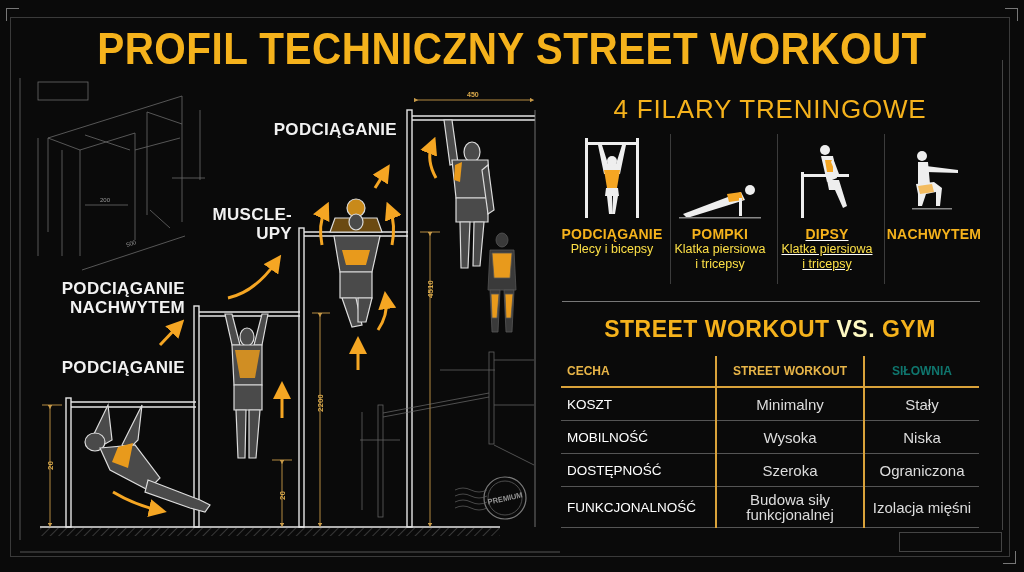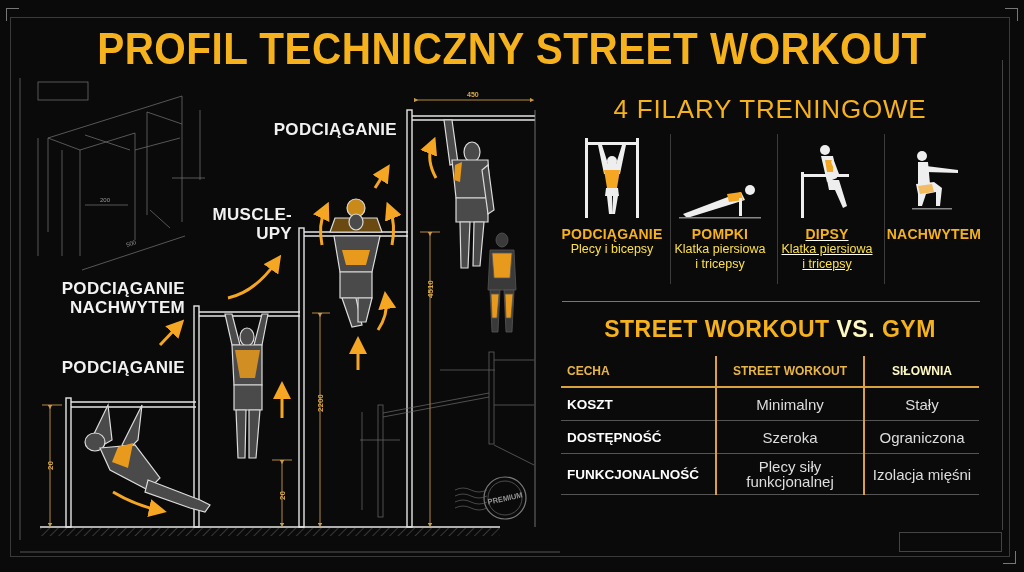--- a/index.html
+++ b/index.html
@@ -22,24 +22,24 @@
   .pillar .desc { font-size: 12.5px; color: #fde047; line-height: 15px; margin-top: 0; }
   .pdiv { position: absolute; top: 134px; width: 1px; height: 150px; background: #3c3c3c; }
   .hr { position: absolute; left: 562px; top: 301px; width: 418px; height: 1px; background: #777; }
   .vs-title { position: absolute; left: 560px; top: 316px; width: 420px; text-align: center;
               font-size: 23px; font-weight: 700; letter-spacing: 0.5px; }
   .vs-title .y { color: #f5b21c; } .vs-title .w { color: #fef9c3; }
   table.cmp { position: absolute; left: 561px; top: 356px; width: 418px; border-collapse: collapse; }
   table.cmp th { font-size: 12px; font-weight: 700; height: 30px; padding: 0 6px; }
   table.cmp th.c0 { text-align: left; color: #e8b548; }
   table.cmp th.c1 { color: #e8b548; }
-  table.cmp th.c2 { color: #fef9c3; }
+  table.cmp th.c2 { color: #0f766e; }
   table.cmp thead tr { border-bottom: 2px solid #d9a23a; }
   table.cmp td { font-size: 15px; height: 32px; padding: 0 6px; color: #ddd; text-align: center; line-height: 15px; }
-  table.cmp td.c0 { text-align: left; font-weight: 700; color: #fff; font-size: 13.5px; }
+  table.cmp td.c0 { text-align: left; font-weight: 400; color: #fff; font-size: 13.5px; }
   table.cmp tbody tr { border-bottom: 1px solid #555; }
   table.cmp tr.tall td { height: 40px; margin-top: 8px; }
   table.cmp .c1 { border-left: 2px solid #d9a23a; border-right: 2px solid #d9a23a; width: 134px; }
   table.cmp .c0 { width: 142px; }
 </style>
 </head>
 <body>
 
 <div class="frame"></div>
 <div class="corner" style="left:6px;top:8px;border-width:1px 0 0 1px;"></div>
@@ -321,28 +321,33 @@
       <th class="c2">SIŁOWNIA</th>
     </tr>
   </thead>
   <tbody>
     <tr>
       <td class="c0">KOSZT</td>
       <td class="c1">Minimalny</td>
       <td class="c2">Stały</td>
     </tr>
     <tr>
+      <td class="c0">MOBILNOŚĆ</td>
+      <td class="c1">Wysoka</td>
+      <td class="c2">Niska</td>
+    </tr>
+    <tr>
       <td class="c0">DOSTĘPNOŚĆ</td>
       <td class="c1">Szeroka</td>
       <td class="c2">Ograniczona</td>
     </tr>
     <tr class="tall">
       <td class="c0">FUNKCJONALNOŚĆ</td>
       <td class="c1">
-        <div>Plecy siły</div>
+        <div>Budowa siły</div>
         <div>funkcjonalnej</div>
       </td>
       <td class="c2">Izolacja mięśni</td>
     </tr>
   </tbody>
 </table>
 
 <div style="position:absolute;left:899px;top:532px;width:103px;height:20px;border:1px solid #444;box-sizing:border-box;"></div>
 
 </body></html>

